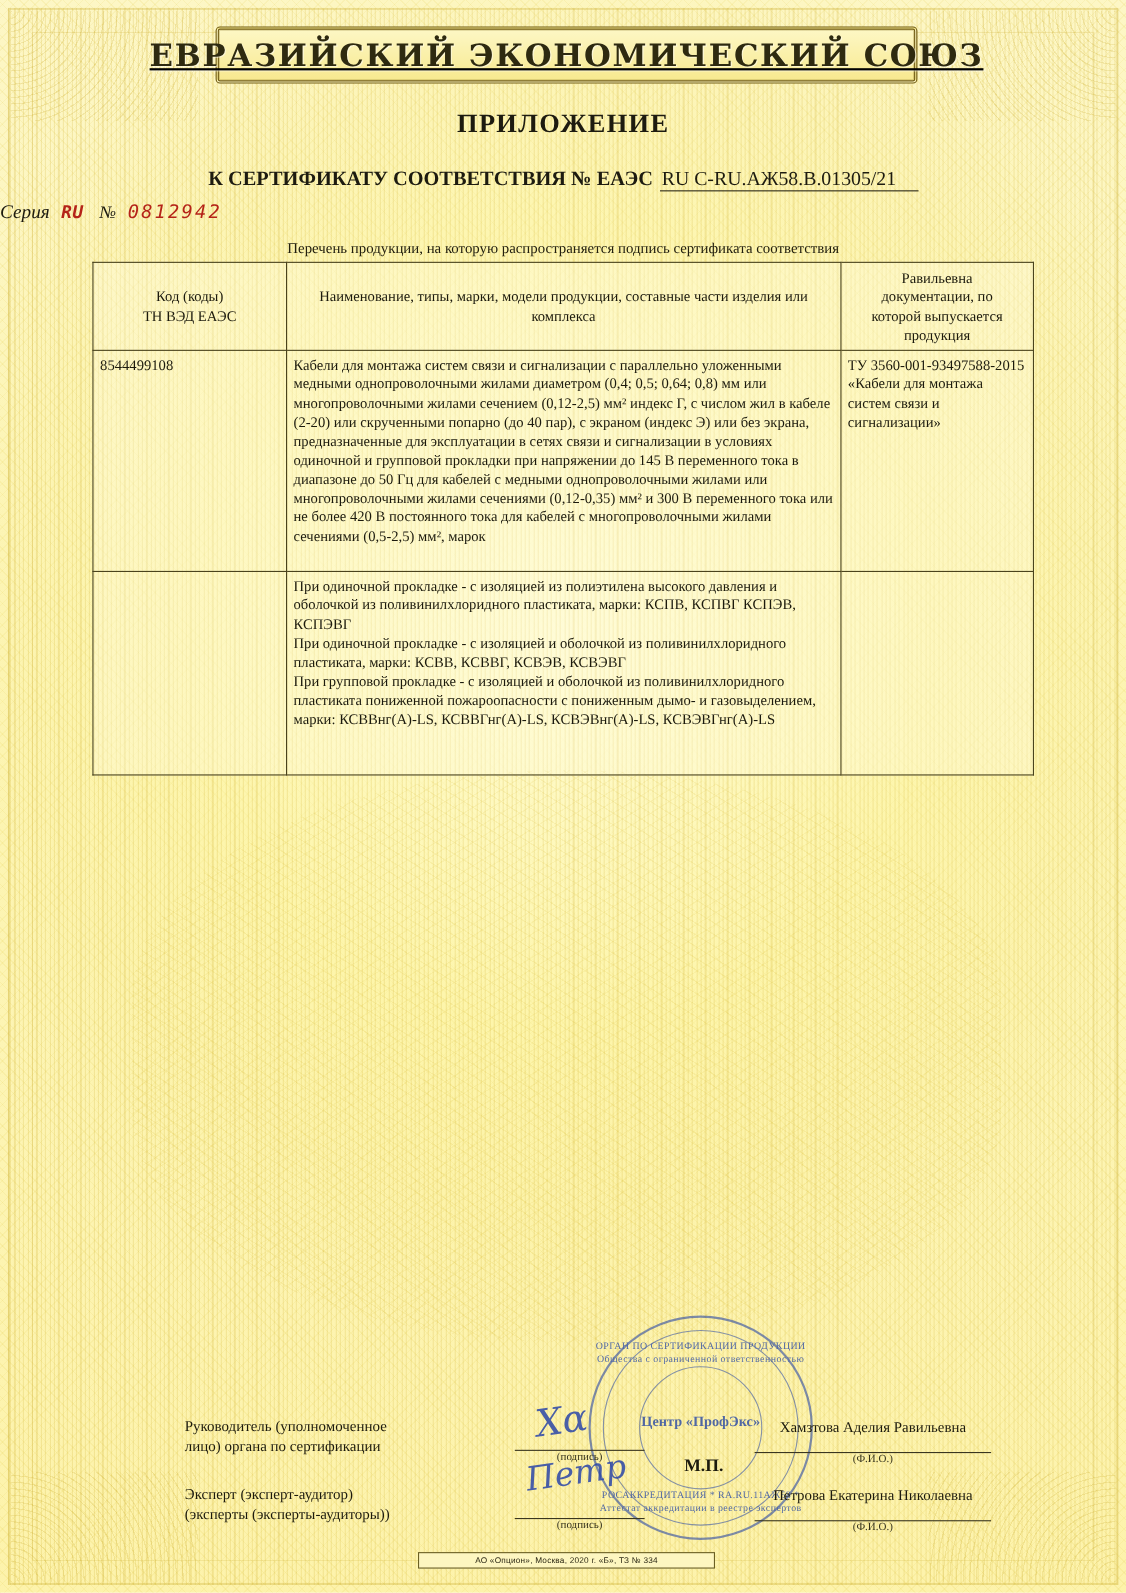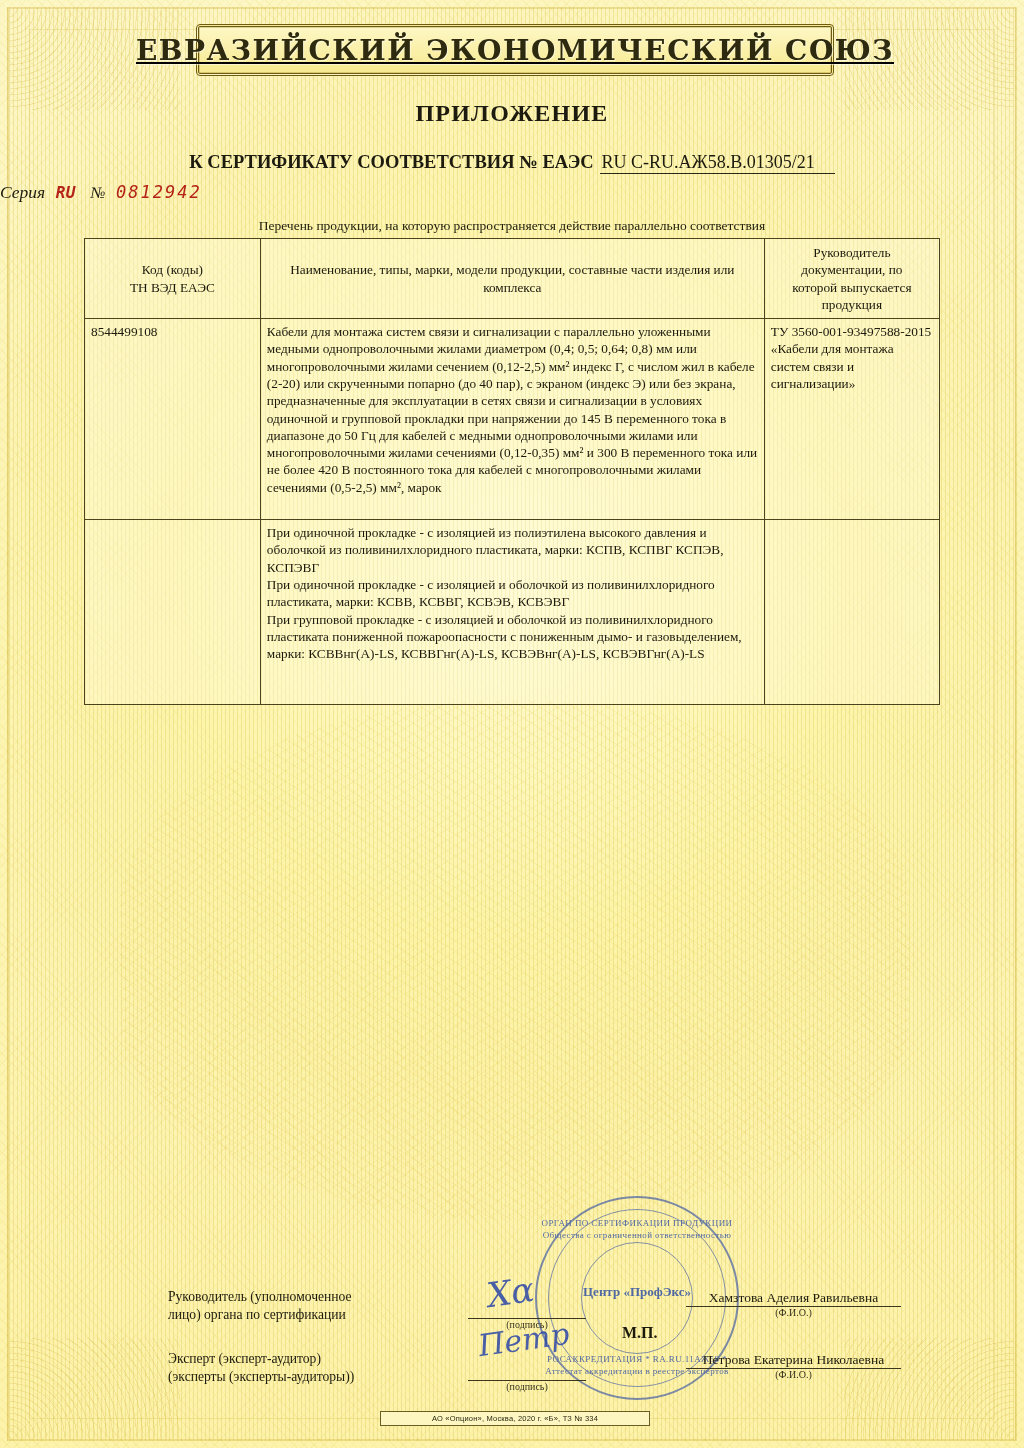--- a/index.html
+++ b/index.html
@@ -285,21 +285,21 @@
 
   .fio-slot {
     position: absolute;
     text-align: center;
     font-size: 10px;
     color: #35321c;
   }
   .fio-slot .name {
     font-size: 13.5px;
     color: #1c1a0d;
-    padding-bottom: 0;
+    padding-bottom: 14px;
     border-bottom: 1px solid #3a3620;
     min-width: 215px;
   }
   .fslot1 { left: 686px; top: 2px; }
   .fslot2 { left: 686px; top: 64px; }
 
   .footer-strip {
     position: absolute;
     left: 380px;
     bottom: 22px;
@@ -354,32 +354,32 @@
     <span>К СЕРТИФИКАТУ СООТВЕТСТВИЯ № ЕАЭС</span><span class="cert-no">RU C-RU.АЖ58.В.01305/21</span>
   </div>
 
   <div class="series-row">
     <span class="series-label">Серия</span>
     <span class="series-value">RU</span>
     <span class="num-sign">№</span>
     <span class="num-value">0812942</span>
   </div>
 
-  <div class="table-caption">Перечень продукции, на которую распространяется действие параллельно соответствия</div>
+  <div class="table-caption">Перечень продукции, на которую распространяется подпись сертификата соответствия</div>
 
   <table class="tbl">
     <thead>
       <tr>
         <th class="col-code">
           <div>Код (коды)</div>
           <div>ТН ВЭД ЕАЭС</div>
         </th>
         <th class="col-name">Наименование, типы, марки, модели продукции, составные части изделия или комплекса</th>
         <th class="col-doc">
-          <div>Руководитель</div>
+          <div>Равильевна</div>
           <div>документации, по</div>
           <div>которой выпускается</div>
           <div>продукция</div>
         </th>
       </tr>
     </thead>
     <tbody>
       <tr class="row-tall">
         <td class="cell-code">8544499108</td>
         <td class="cell-name">Кабели для монтажа систем связи и сигнализации с параллельно уложенными медными однопроволочными жилами диаметром (0,4; 0,5; 0,64; 0,8) мм или многопроволочными жилами сечением (0,12-2,5) мм² индекс Г, с числом жил в кабеле (2-20) или скрученными попарно (до 40 пар), с экраном (индекс Э) или без экрана, предназначенные для эксплуатации в сетях связи и сигнализации в условиях одиночной и групповой прокладки при напряжении до 145 В переменного тока в диапазоне до 50 Гц для кабелей с медными однопроволочными жилами или многопроволочными жилами сечениями (0,12-0,35) мм² и 300 В переменного тока или не более 420 В постоянного тока для кабелей с многопроволочными жилами сечениями (0,5-2,5) мм², марок</td>

